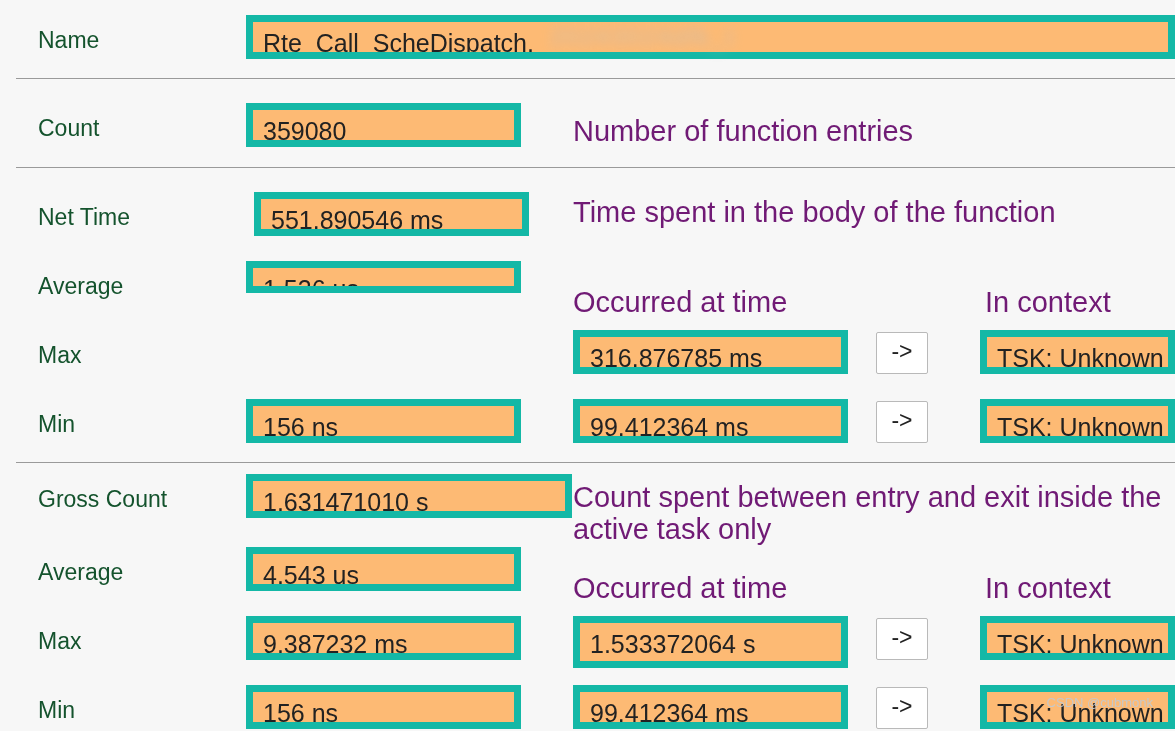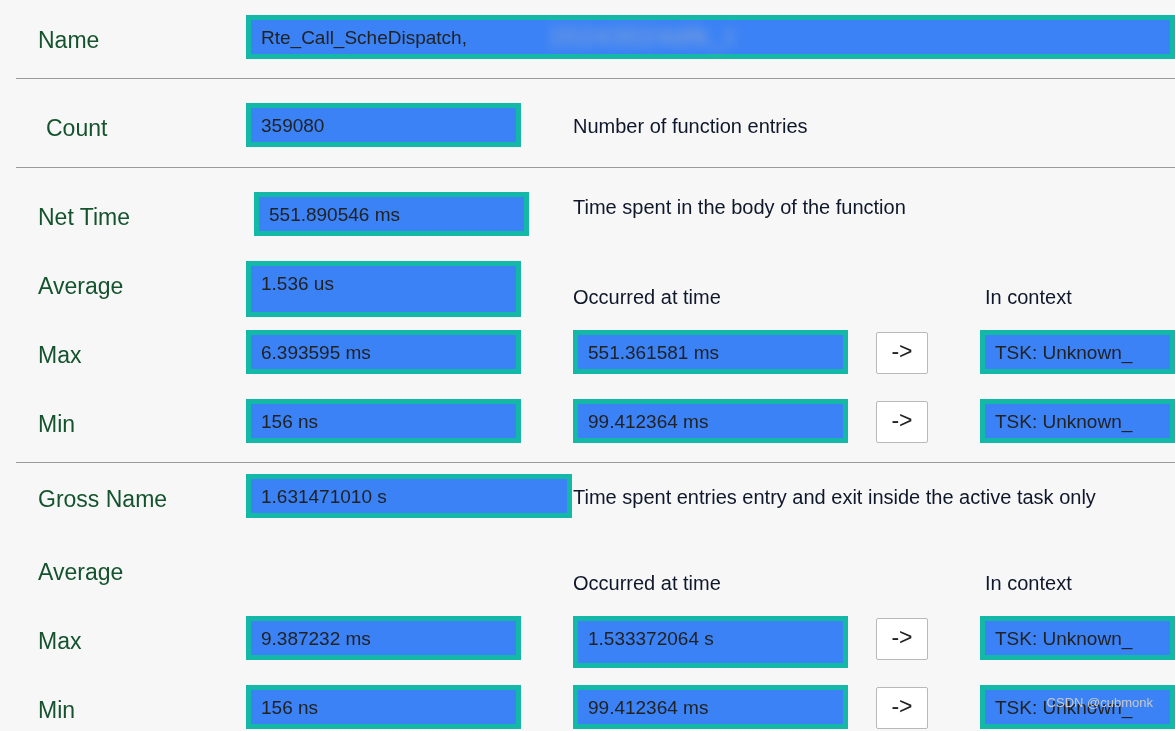--- a/index.html
+++ b/index.html
@@ -1,70 +1,70 @@
 <!DOCTYPE html>
 <html><head>
 <meta charset="utf-8">
 <style>
   html,body{margin:0;padding:0;background:#f7f7f7;font-family:"Segoe UI",Arial,sans-serif;color:#222;overflow:hidden}
   #stage{position:relative;width:1175px;height:731px;background:#f7f7f7}
   .label{position:absolute;font-size:23px;color:#14532d;white-space:nowrap}
-  .desc{position:absolute;font-size:20px;color:#0f172a;white-space:nowrap}
-  .field{position:absolute;border:5px solid #14b8a6;background:#3b82f6;font-size:19px;color:#222;
+  .desc{position:absolute;font-size:29px;color:#701a75;white-space:nowrap}
+  .field{position:absolute;border:7px solid #14b8a6;background:#fdba74;font-size:25px;color:#222;
          padding:7px 10px;box-sizing:border-box;overflow:hidden;white-space:nowrap}
   .goto{position:absolute;width:50px;height:40px;border:1px solid #b9b9b9;background:#fff;
         font-size:23px;color:#222;text-align:center;line-height:36px;border-radius:2px;cursor:pointer}
   .hr{position:absolute;left:16px;right:0;height:0;border-top:1px solid #9a9a9a}
   .wm{position:absolute;right:22px;bottom:21px;font-size:13px;color:#c8c8c8}
   .blur{position:absolute;filter:blur(6px);opacity:0.75;color:#bdbdbd;font-size:24px;font-weight:500;letter-spacing:2px}
 </style>
 </head>
 <body>
 
 <div id="stage">
 
   <div class="label" style="top:27px;left:38px">Name</div>
   <div class="field" style="top:15px;left:246px;width:929px;height:44px">
     <span>Rte_Call_ScheDispatch,</span>
   </div>
   <div class="blur" style="top:23px;left:550px">20243024dfk_t</div>
   <div class="hr" style="top:78px"></div>
 
-  <div class="label" style="top:115px;left:46px">Count</div>
+  <div class="label" style="top:115px;left:38px">Count</div>
   <div class="field" style="top:103px;left:246px;width:275px;height:44px">359080</div>
   <div class="desc" style="top:115px;left:573px">Number of function entries</div>
   <div class="hr" style="top:167px"></div>
 
   <div class="label" style="top:204px;left:38px">Net Time</div>
   <div class="field" style="top:192px;left:254px;width:275px;height:44px">551.890546 ms</div>
   <div class="desc" style="top:196px;left:573px">Time spent in the body of the function</div>
 
   <div class="label" style="top:273px;left:38px">Average</div>
-  <div class="field" style="top:261px;left:246px;width:275px;height:56px">1.536 us</div>
+  <div class="field" style="top:261px;left:246px;width:275px;height:32px">1.536 us</div>
   <div class="desc" style="top:286px;left:573px">Occurred at time</div>
   <div class="desc" style="top:286px;left:985px">In context</div>
 
   <div class="label" style="top:342px;left:38px">Max</div>
-  <div class="field" style="top:330px;left:246px;width:275px;height:44px">6.393595 ms</div>
-  <div class="field" style="top:330px;left:573px;width:275px;height:44px">551.361581 ms</div>
+  <div class="field" style="top:330px;left:573px;width:275px;height:44px">316.876785 ms</div>
   <div class="goto" style="top:332px;left:876px">-&gt;</div>
   <div class="field" style="top:330px;left:980px;width:195px;height:44px">TSK: Unknown_</div>
 
   <div class="label" style="top:411px;left:38px">Min</div>
   <div class="field" style="top:399px;left:246px;width:275px;height:44px">156 ns</div>
   <div class="field" style="top:399px;left:573px;width:275px;height:44px">99.412364 ms</div>
   <div class="goto" style="top:401px;left:876px">-&gt;</div>
   <div class="field" style="top:399px;left:980px;width:195px;height:44px">TSK: Unknown_</div>
   <div class="hr" style="top:462px"></div>
 
-  <div class="label" style="top:486px;left:38px">Gross Name</div>
+  <div class="label" style="top:486px;left:38px">Gross Count</div>
   <div class="field" style="top:474px;left:246px;width:326px;height:44px">1.631471010 s</div>
-  <div class="desc" style="top:481px;left:573px;white-space:normal;width:602px;line-height:32px">Time spent entries entry and exit inside the active task only</div>
+  <div class="desc" style="top:481px;left:573px;white-space:normal;width:602px;line-height:32px">Count spent between entry and exit inside the active task only</div>
 
   <div class="label" style="top:559px;left:38px">Average</div>
+  <div class="field" style="top:547px;left:246px;width:275px;height:44px">4.543 us</div>
   <div class="desc" style="top:572px;left:573px">Occurred at time</div>
   <div class="desc" style="top:572px;left:985px">In context</div>
 
   <div class="label" style="top:628px;left:38px">Max</div>
   <div class="field" style="top:616px;left:246px;width:275px;height:44px">9.387232 ms</div>
   <div class="field" style="top:616px;left:573px;width:275px;height:52px">1.533372064 s</div>
   <div class="goto" style="top:618px;left:876px">-&gt;</div>
   <div class="field" style="top:616px;left:980px;width:195px;height:44px">TSK: Unknown_</div>
 
   <div class="label" style="top:697px;left:38px">Min</div>

